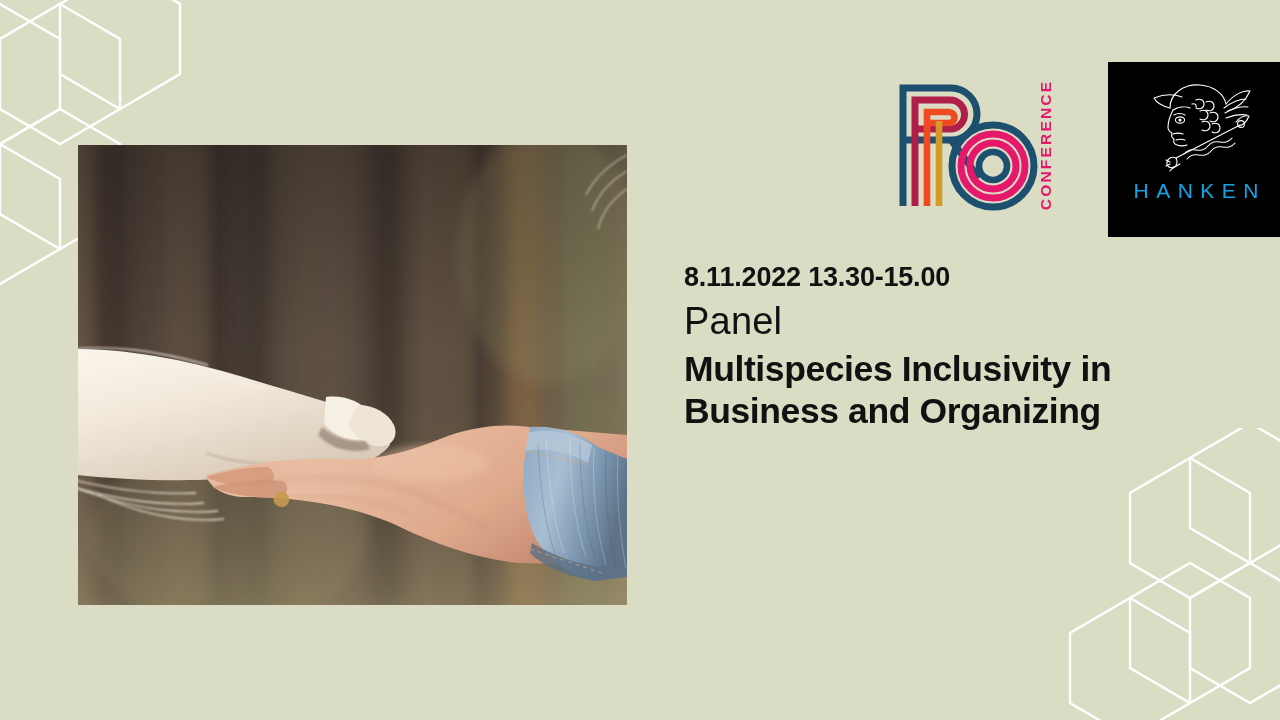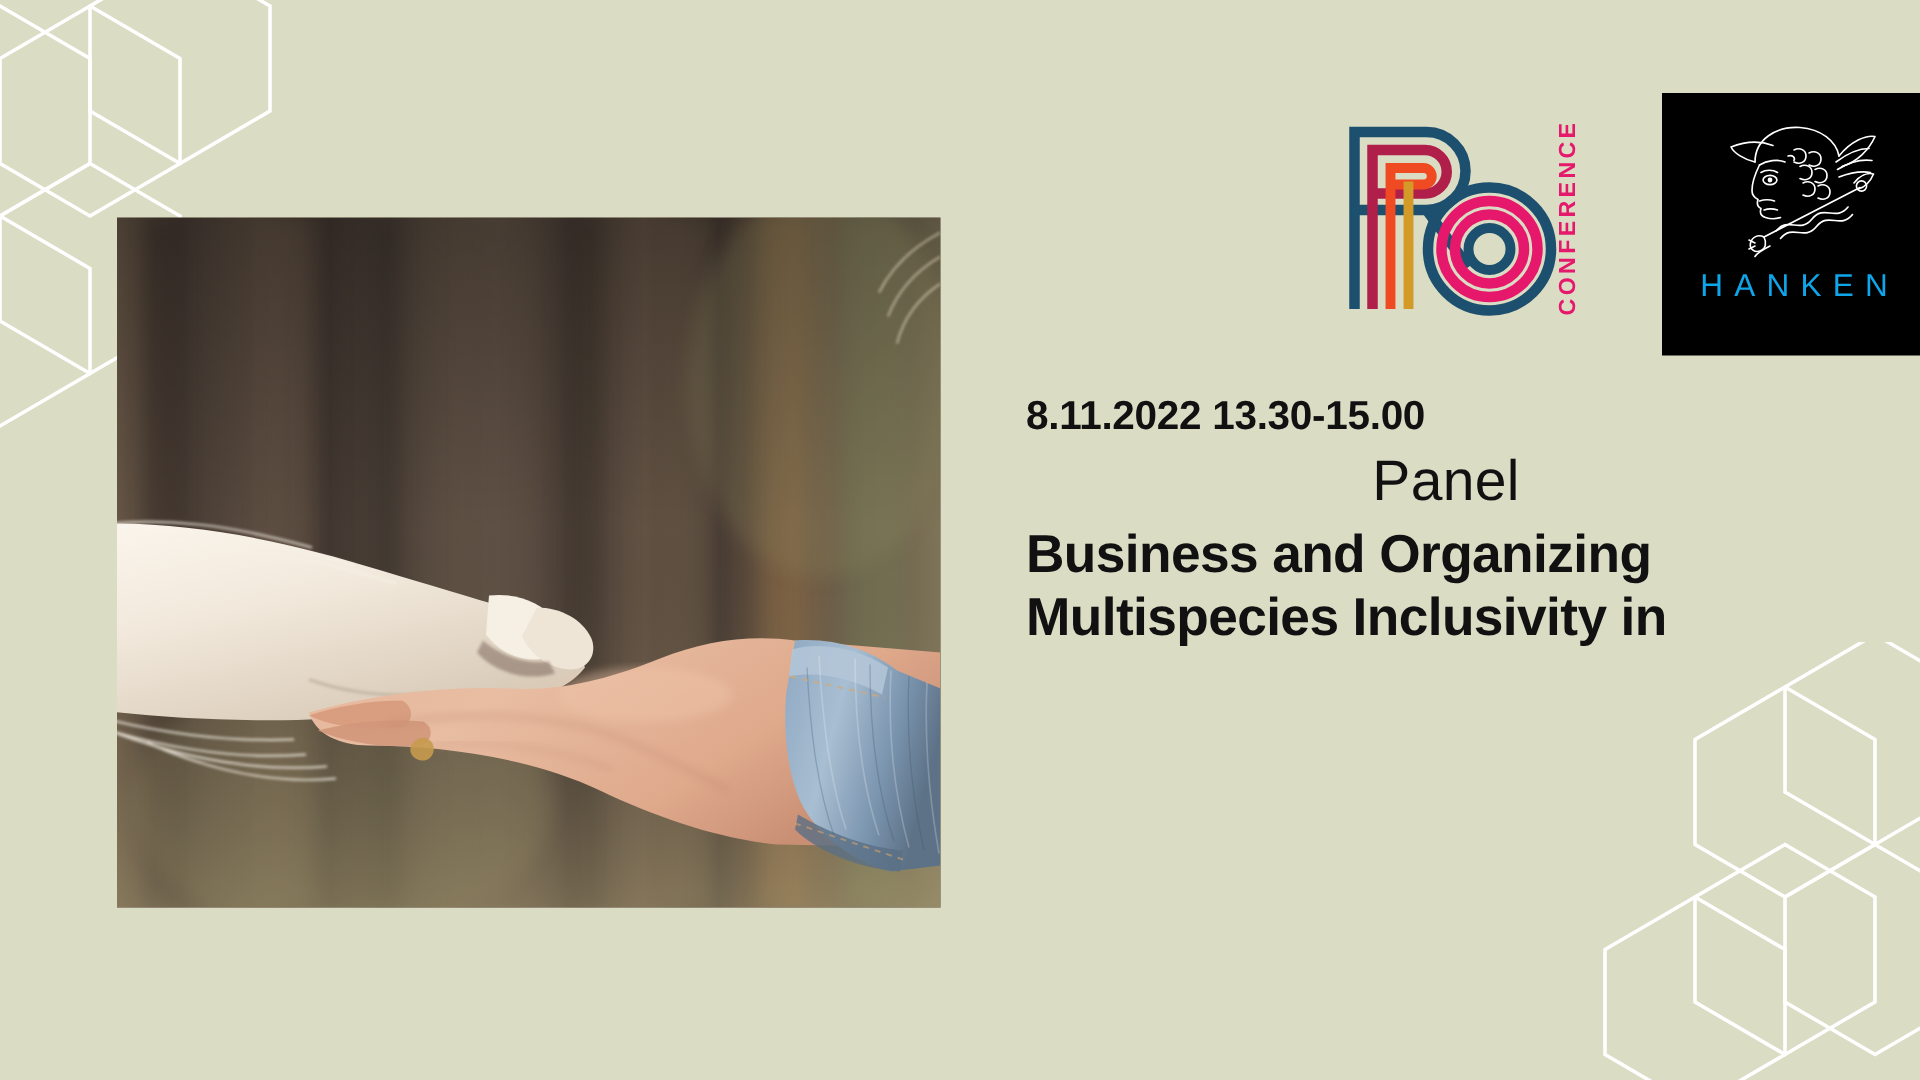--- a/index.html
+++ b/index.html
@@ -118,21 +118,20 @@
     letter-spacing: -0.2px;
     line-height: 1.18;
     white-space: nowrap;
   }
   #event-type {
     font-size: 38px;
     font-weight: 300;
     line-height: 1.22;
     letter-spacing: 0.2px;
     margin-top: 4px;
-    text-align: center;
   }
   #event-title {
     font-size: 35.5px;
     font-weight: 700;
     line-height: 1.17;
     letter-spacing: -0.4px;
     margin-top: 5px;
   }
   #event-title .title-line { display: block; white-space: nowrap; }
   #event-format {
@@ -404,18 +403,18 @@
 
       <path d="M 96,44 C 100,39 105,37 109,38 C 107,43 103,47 99,48"></path>
     </svg>
     <div id="hanken-wordmark">HANKEN</div>
   </div>
 
   <div id="event-text">
     <div id="event-datetime">8.11.2022 13.30-15.00</div>
     <div id="event-type">Panel</div>
     <div id="event-title">
+      <span class="title-line">Multispecies Inclusivity in</span>
       <span class="title-line">Business and Organizing</span>
-      <span class="title-line">Multispecies Inclusivity in</span>
     </div>
   </div>
 
 </div>
 
 </body></html>

